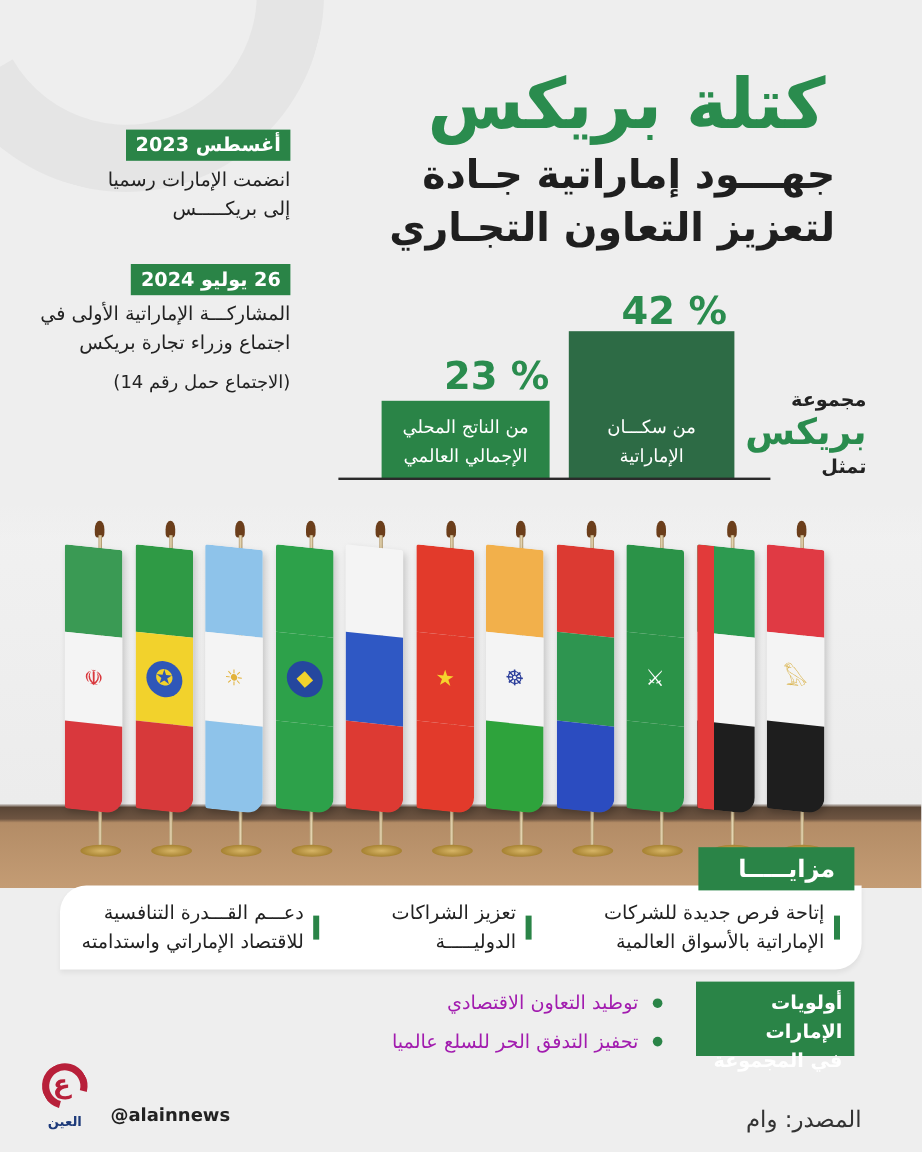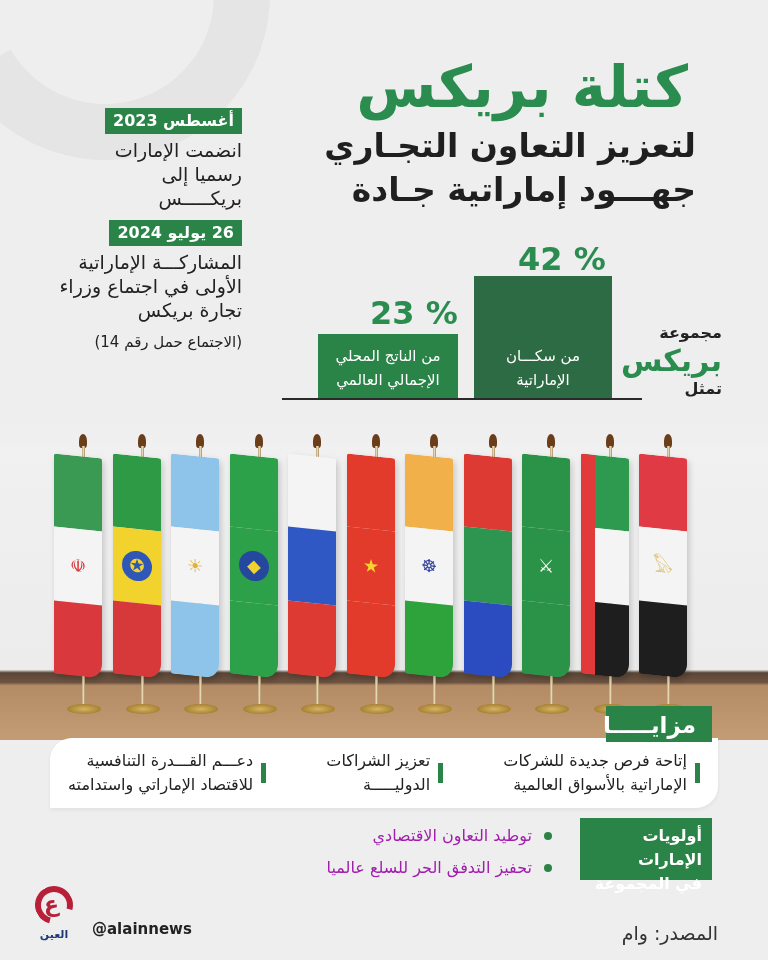--- a/index.html
+++ b/index.html
@@ -29,21 +29,21 @@
     position: absolute; right: 72px; top: 124px; width: 460px; text-align: right;
     direction: rtl; font-weight: bold; font-size: 33px; color: #1f1f1f; line-height: 44px;
   }
 
   
   .tl-block { position: absolute; right: 526px; width: 230px; direction: rtl; text-align: right; }
   .tl-tag {
     display: inline-block; background: #2a8447; color: #fff; font-weight: bold;
     font-size: 16px; padding: 3px 8px; line-height: 20px;
   }
-  .tl-text { font-size: 19px; line-height: 24px; color: #222; margin-top: 4px; }
+  .tl-text { font-size: 16px; line-height: 24px; color: #222; margin-top: 4px; }
   .tl-note { font-size: 15px; line-height: 24px; color: #222; margin-top: 8px; }
 
   
   .stat-value {
     position: absolute; font-weight: bold; font-size: 32px; color: #2a8c4e; direction: ltr;
   }
   .bar {
     position: absolute; bottom: 0; display: flex; align-items: flex-end; justify-content: center;
     color: #fff; font-size: 15px; line-height: 24px; text-align: center; direction: rtl; padding-bottom: 8px;
   }
@@ -62,22 +62,22 @@
   .pole { position: absolute; width: 3px; background: linear-gradient(90deg,#b9a27a,#e6d7b3,#a58a5c); }
   .finial { position: absolute; width: 8px; height: 14px; background: #6b3e1b; border-radius: 50% 50% 30% 30%; }
   .base { position: absolute; width: 34px; height: 10px; background: radial-gradient(ellipse at center, #d6b466 0%, #a07b2a 80%); border-radius: 50%; }
   .flag { position: absolute; overflow: hidden; border-radius: 2px 2px 14px 2px;
     transform: skewY(6deg); box-shadow: 2px 3px 6px rgba(0,0,0,0.18); }
   .flag .band { width: 100%; }
   .flag-emblem { position: absolute; left: 50%; top: 50%; transform: translate(-50%,-50%); font-size: 18px; line-height: 18px; }
 
   
   .benefits-tag {
-    position: absolute; right: 56px; top: 706px; width: 106px; height: 36px;
-    background: #2a8447; color: #fff; font-weight: bold; font-size: 23px;
+    position: absolute; right: 56px; top: 706px; width: 130px; height: 36px;
+    background: #2a8447; color: #fff; font-weight: bold; font-size: 20px;
     direction: rtl; text-align: right; padding: 6px 16px; z-index: 3;
   }
   .benefits-box {
     position: absolute; left: 50px; top: 738px; width: 668px; height: 70px;
     background: #ffffff; border-radius: 22px 0 22px 0; display: flex; flex-direction: row-reverse;
     align-items: center; justify-content: space-between; padding: 0 18px; z-index: 2;
     box-shadow: 0 2px 4px rgba(0,0,0,0.06);
   }
   .benefit { direction: rtl; text-align: right; display: flex; align-items: center; }
   .benefit .marker { width: 5px; height: 20px; background: #2a8447; margin-left: 8px; flex: none; }
@@ -102,22 +102,22 @@
   .source { position: absolute; right: 50px; top: 922px; font-size: 19px; color: #333; direction: rtl; }
 </style>
 </head>
 <body>
 
 <div class="page">
   <div class="watermark"></div>
 
   <div class="title-main">كتلة بريكس</div>
   <div class="title-sub">
+    <div>جهـــود إماراتية جـادة</div>
     <div>لتعزيز التعاون التجـاري</div>
-    <div>جهـــود إماراتية جـادة</div>
   </div>
 
   <div class="tl-block" style="top:108px;">
     <div class="tl-tag">أغسطس 2023</div>
     <div class="tl-text" style="width:170px;margin-right:0;">انضمت الإمارات رسميا إلى بريكـــــس</div>
   </div>
   <div class="tl-block" style="top:220px;">
     <div class="tl-tag">26 يوليو 2024</div>
     <div class="tl-text" style="width:210px;">المشاركـــة الإماراتية الأولى في اجتماع وزراء تجارة بريكس</div>
     <div class="tl-note">(الاجتماع حمل رقم 14)</div>

